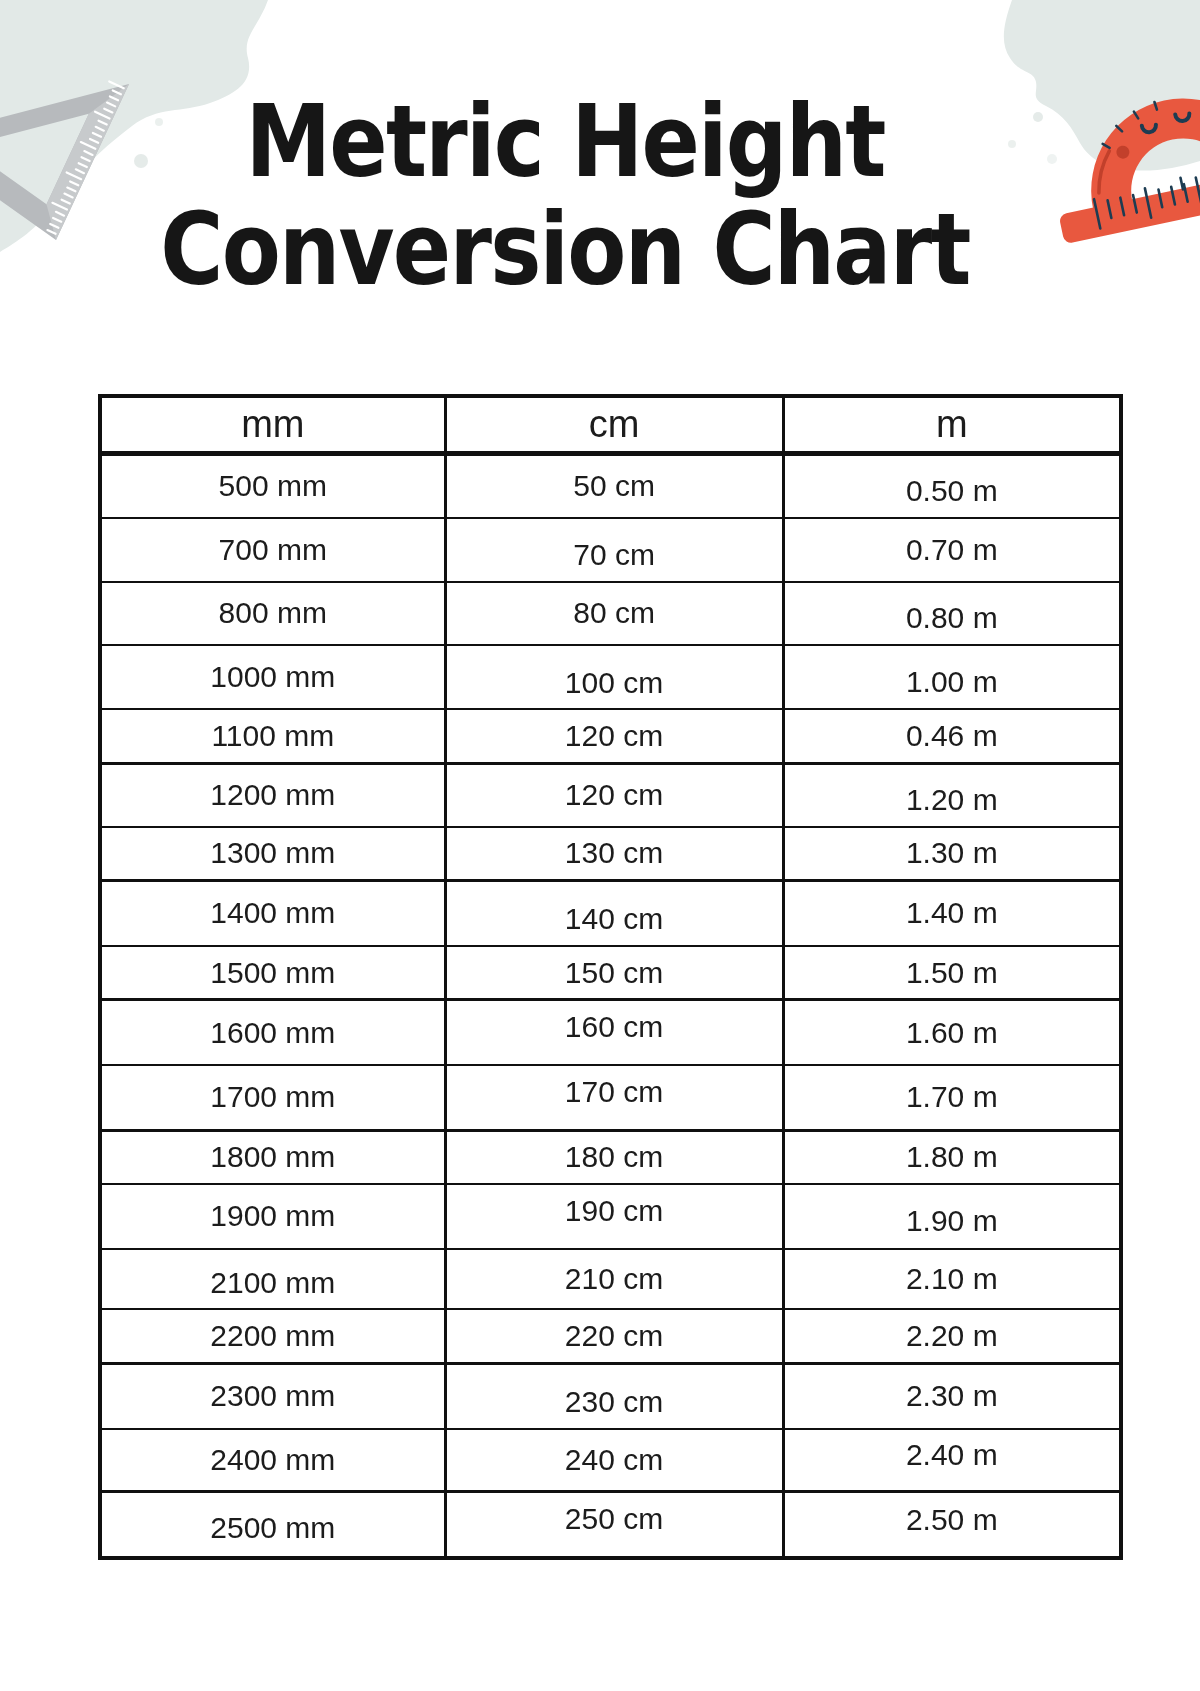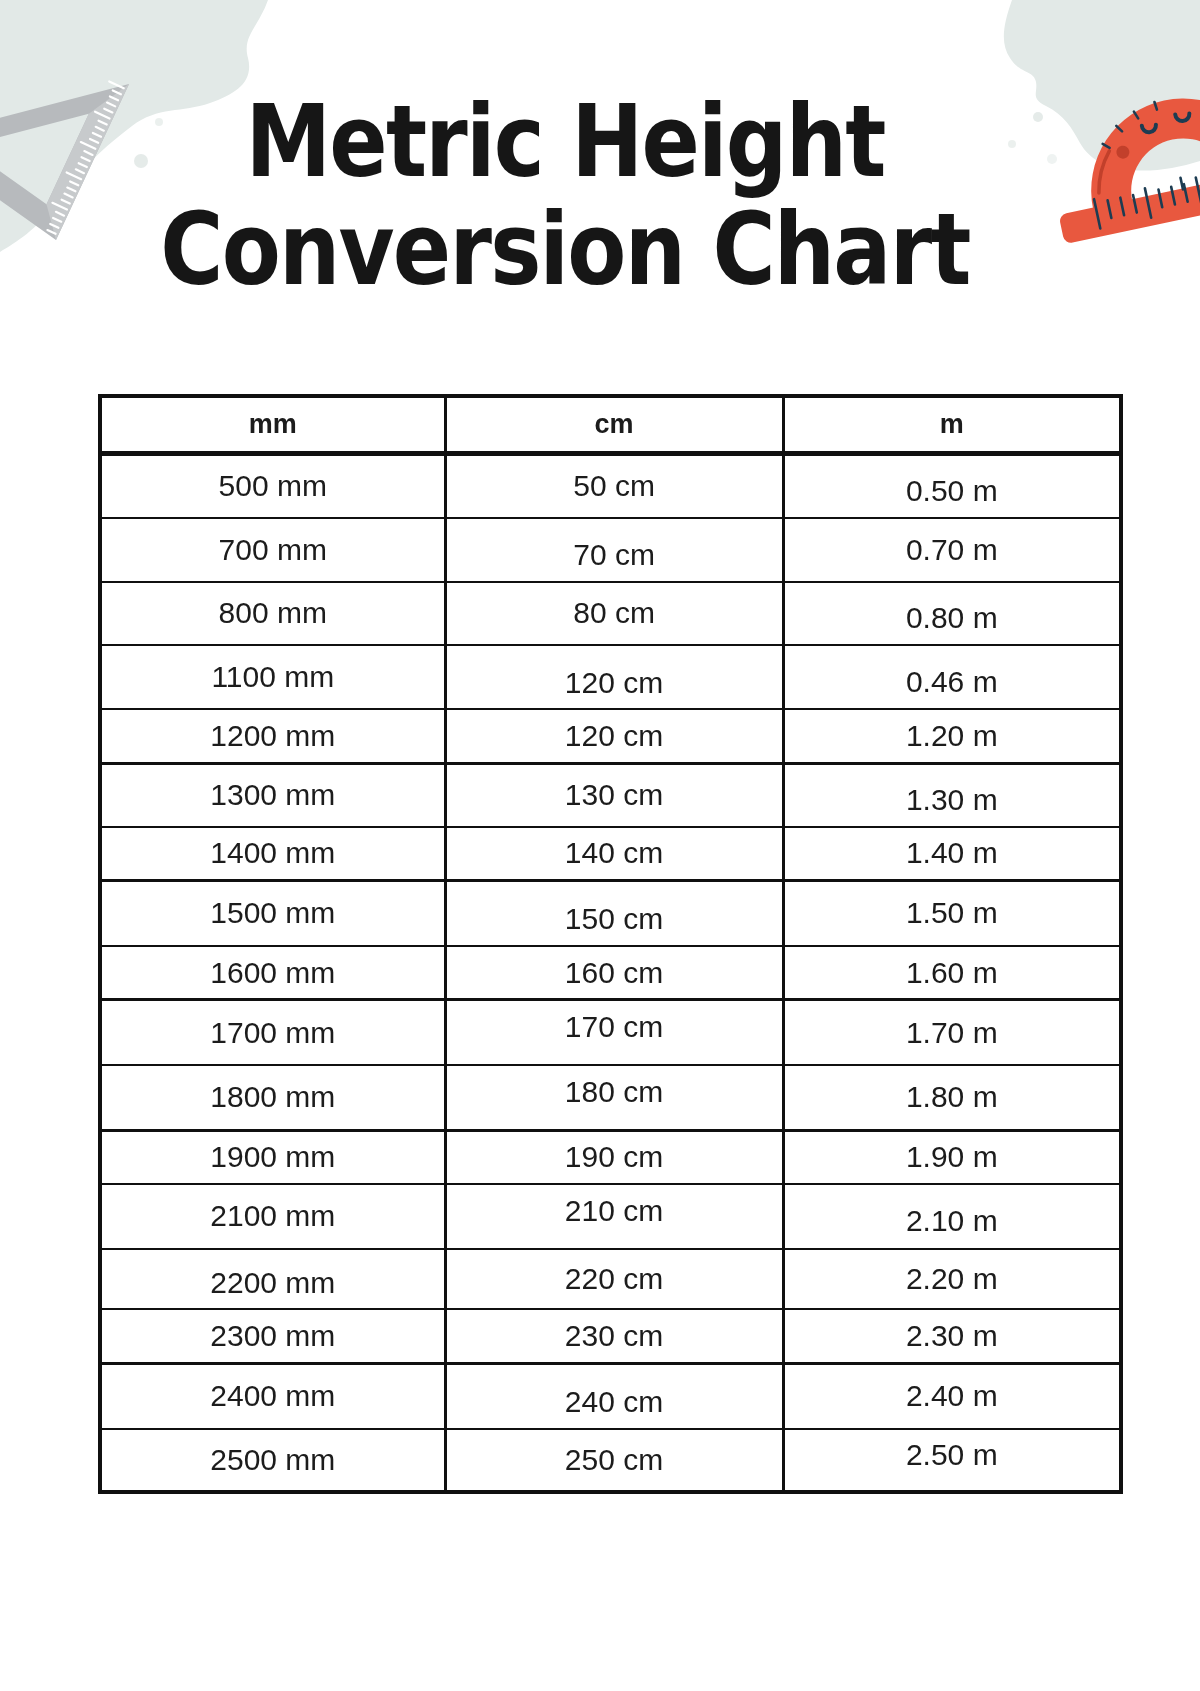--- a/index.html
+++ b/index.html
@@ -47,22 +47,22 @@
   }
   table.conv th, table.conv td{
     border:3px solid var(--table-border);
     text-align:center;
     vertical-align:middle;
     padding:0;
   }
   table.conv{border:4px solid var(--table-border);}
   table.conv th{
     height:53px;
-    font-size:27px;
-    font-weight:bold;
+    font-size:38px;
+    font-weight:normal;
     border-top-width:4px;
     border-bottom-width:5px;
   }
   table.conv td{
     height:51.6px;
     font-size:30px;
     font-weight:normal;
     border-top-width:2px;
     border-bottom-width:2px;
   }
@@ -198,20 +198,25 @@
           <td>700 mm</td>
           <td>70 cm</td>
           <td>0.70 m</td>
         </tr>
         <tr>
           <td>800 mm</td>
           <td>80 cm</td>
           <td>0.80 m</td>
         </tr>
         <tr>
+          <td>1000 mm</td>
+          <td>100 cm</td>
+          <td>1.00 m</td>
+        </tr>
+        <tr>
           <td>1100 mm</td>
           <td>120 cm</td>
           <td>0.46 m</td>
         </tr>
         <tr>
           <td>1200 mm</td>
           <td>120 cm</td>
           <td>1.20 m</td>
         </tr>
         <tr>

